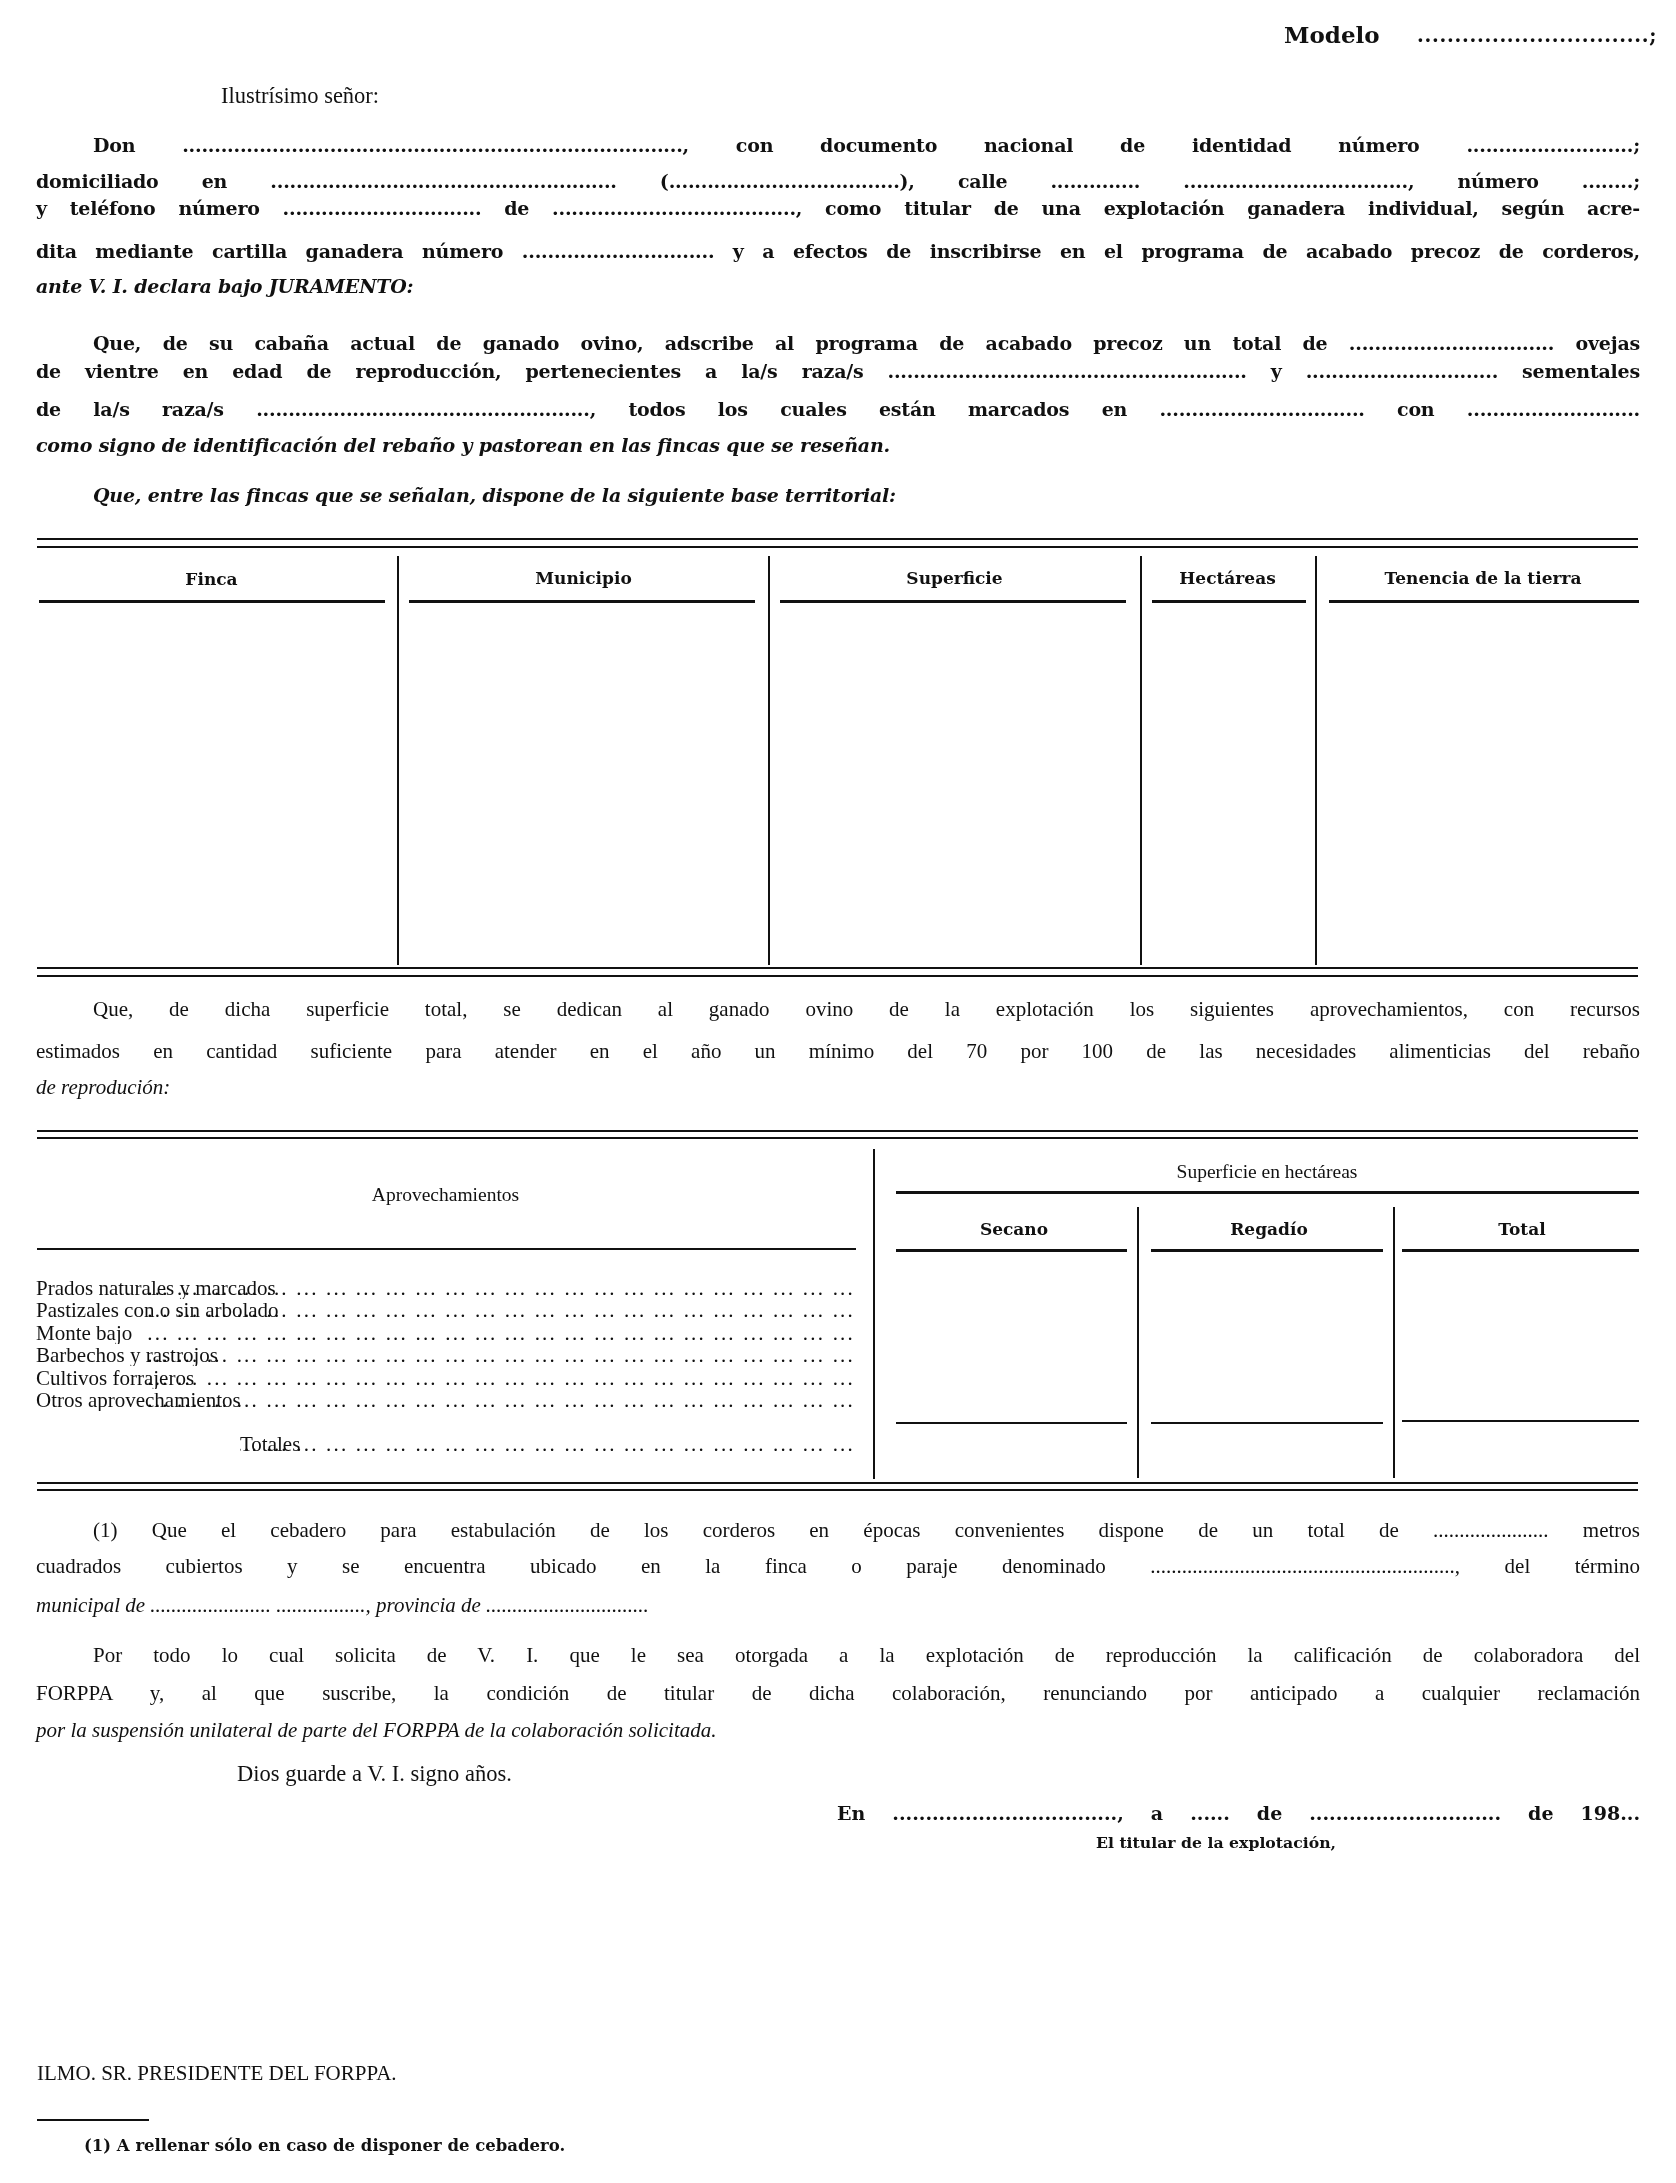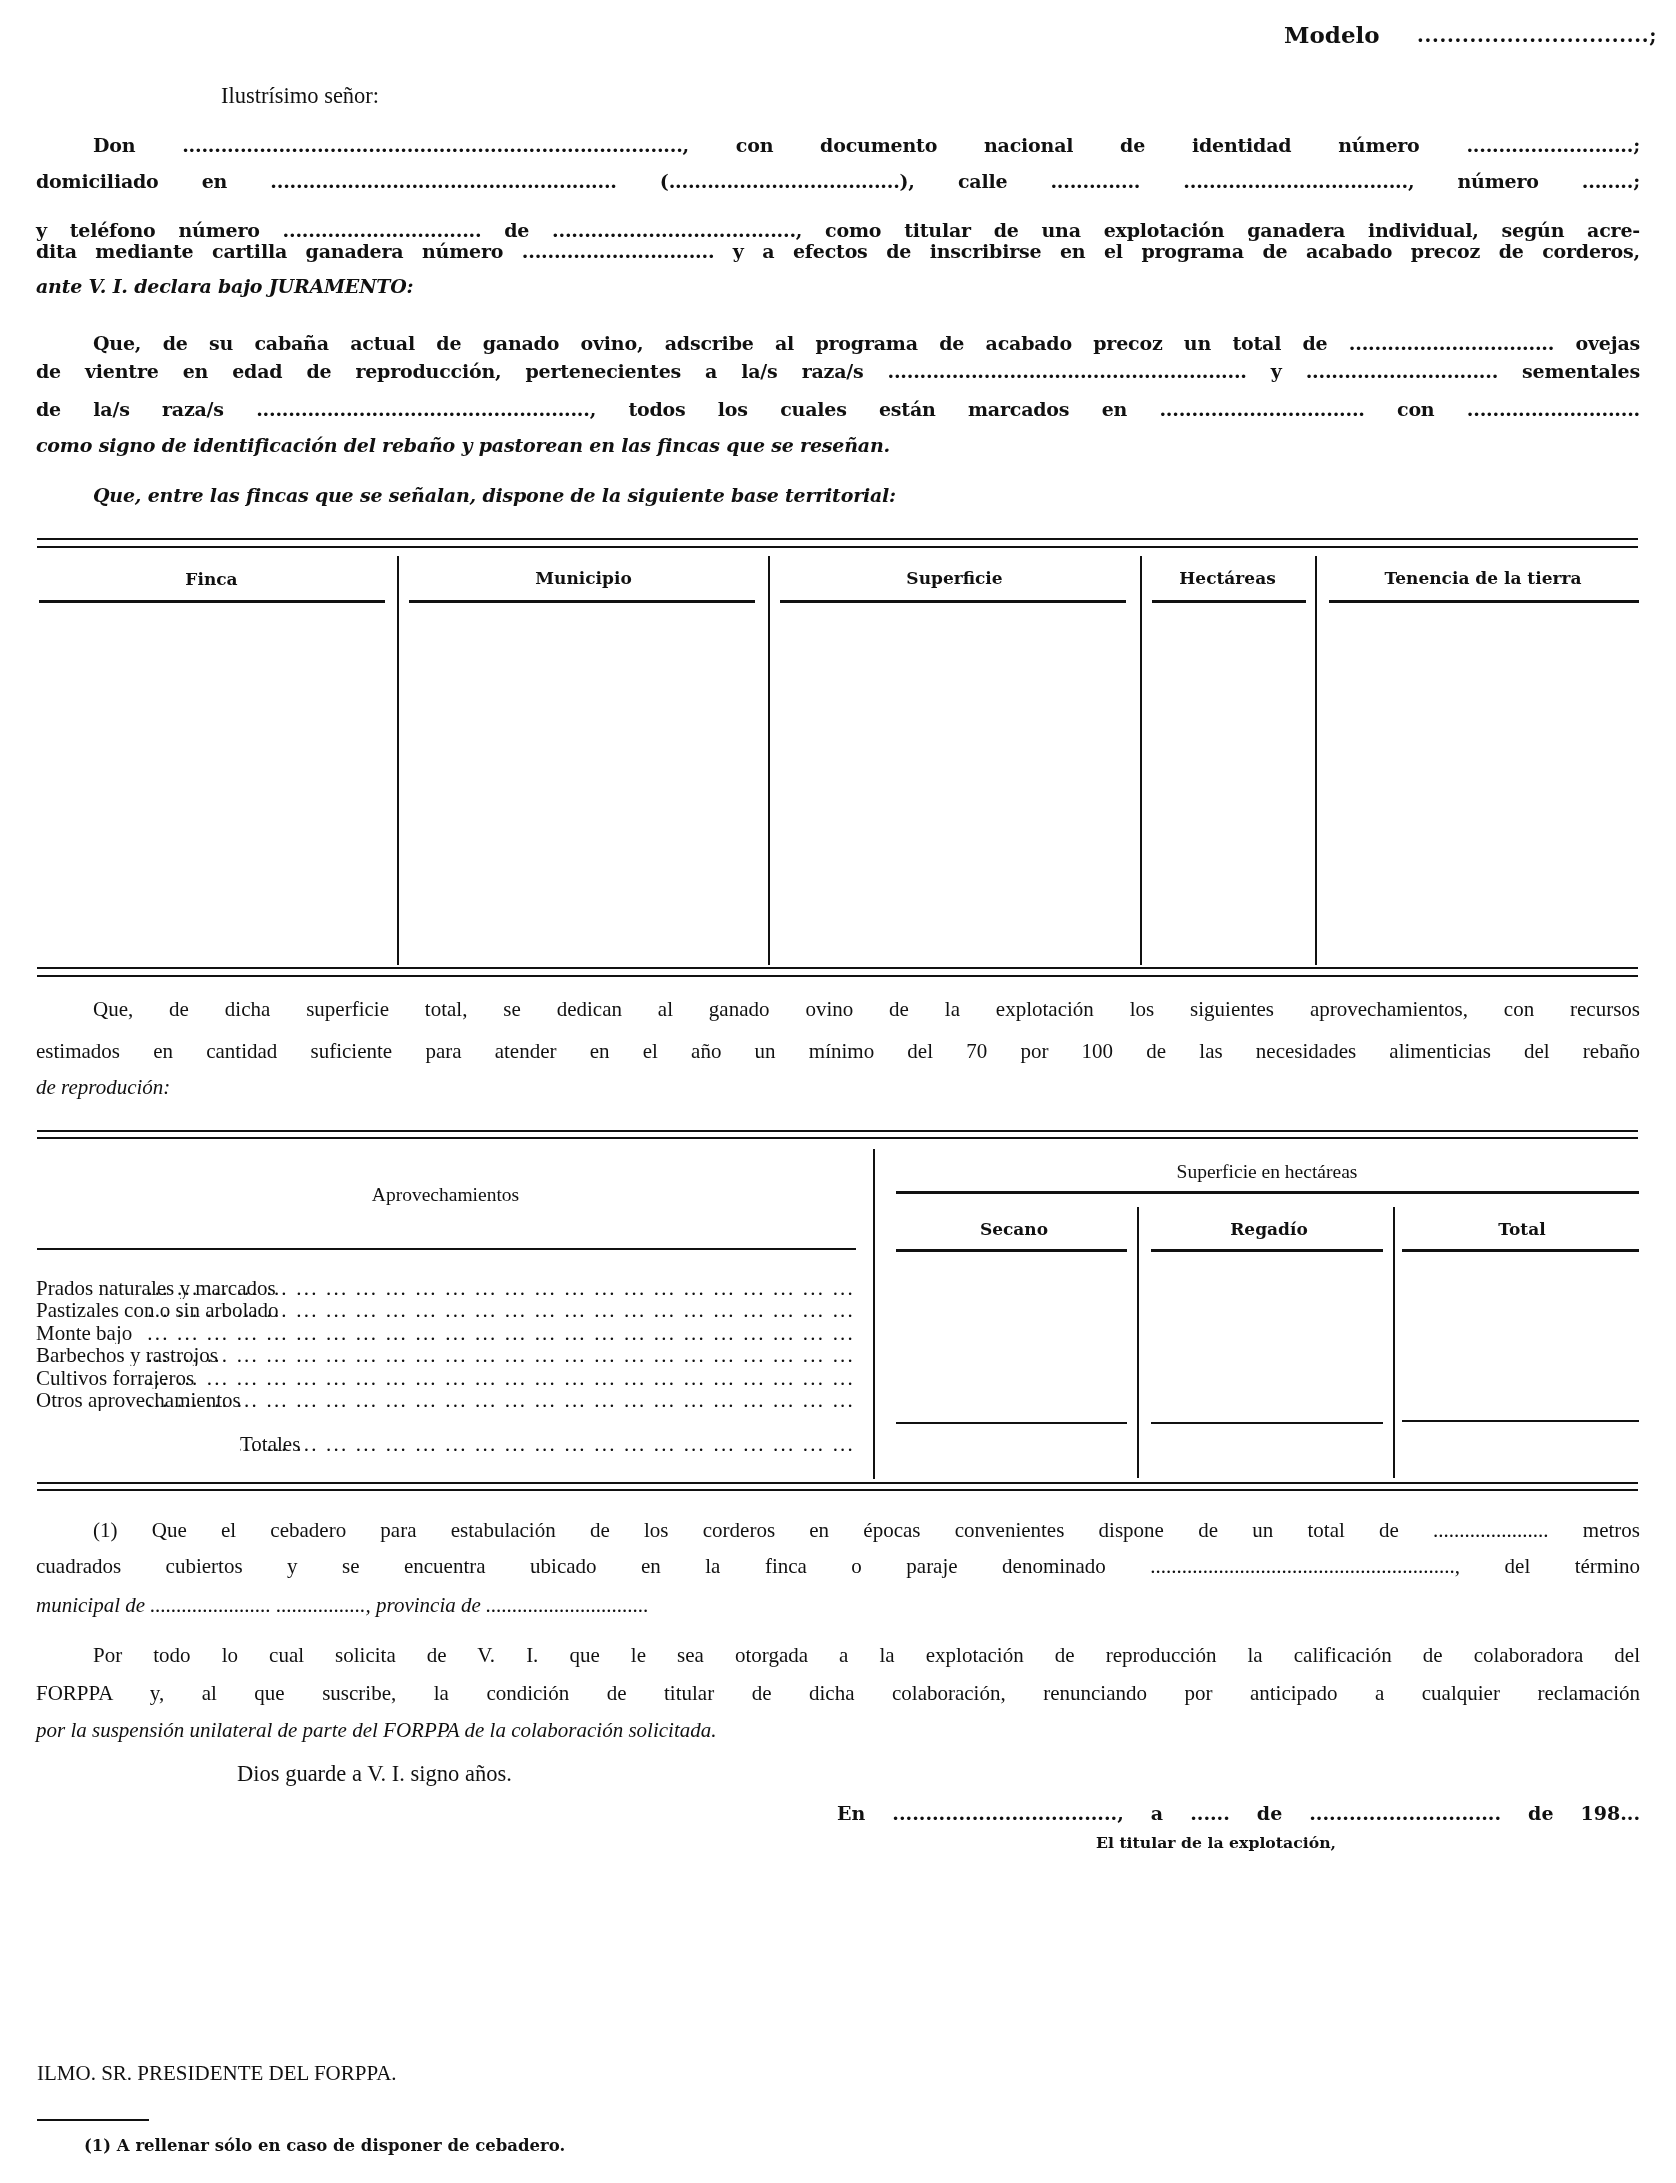--- a/index.html
+++ b/index.html
@@ -20,21 +20,21 @@
 </head>
 <body>
 
 <div class="t" style="left:1284px; top:22.5px; font-size:23px;">Modelo</div>
 <div class="t" style="left:1417px; top:25.5px; font-size:19.5px; letter-spacing:0.7px;">...............................;</div>
 
 <div class="t light" style="left:221px; top:85px; font-weight:normal; font-family:'Liberation Serif', serif; font-size:22.5px;">Ilustrísimo señor:</div>
 
 <div class="line indent" style="top:136px;">Don .............................................................................., con documento nacional de identidad número ..........................;</div>
 <div class="line" style="top:172px;">domiciliado en ...................................................... (....................................), calle .............. ..................................., número ........;</div>
-<div class="line" style="top:221px;">y teléfono número ............................... de ......................................, como titular de una explotación ganadera individual, según acre-</div>
+<div class="line" style="top:199px;">y teléfono número ............................... de ......................................, como titular de una explotación ganadera individual, según acre-</div>
 <div class="line" style="top:242px;">dita mediante cartilla ganadera número .............................. y a efectos de inscribirse en el programa de acabado precoz de corderos,</div>
 <div class="line noj" style="top:277px;">ante V. I. declara bajo JURAMENTO:</div>
 
 <div class="line indent" style="top:334px;">Que, de su cabaña actual de ganado ovino, adscribe al programa de acabado precoz un total de ................................ ovejas</div>
 <div class="line" style="top:362px;">de vientre en edad de reproducción, pertenecientes a la/s raza/s ........................................................ y .............................. sementales</div>
 <div class="line" style="top:400px;">de la/s raza/s ...................................................., todos los cuales están marcados en ................................ con ...........................</div>
 <div class="line noj" style="top:436px;">como signo de identificación del rebaño y pastorean en las fincas que se reseñan.</div>
 
 <div class="line indent noj" style="top:486px;">Que, entre las fincas que se señalan, dispone de la siguiente base territorial:</div>
 

